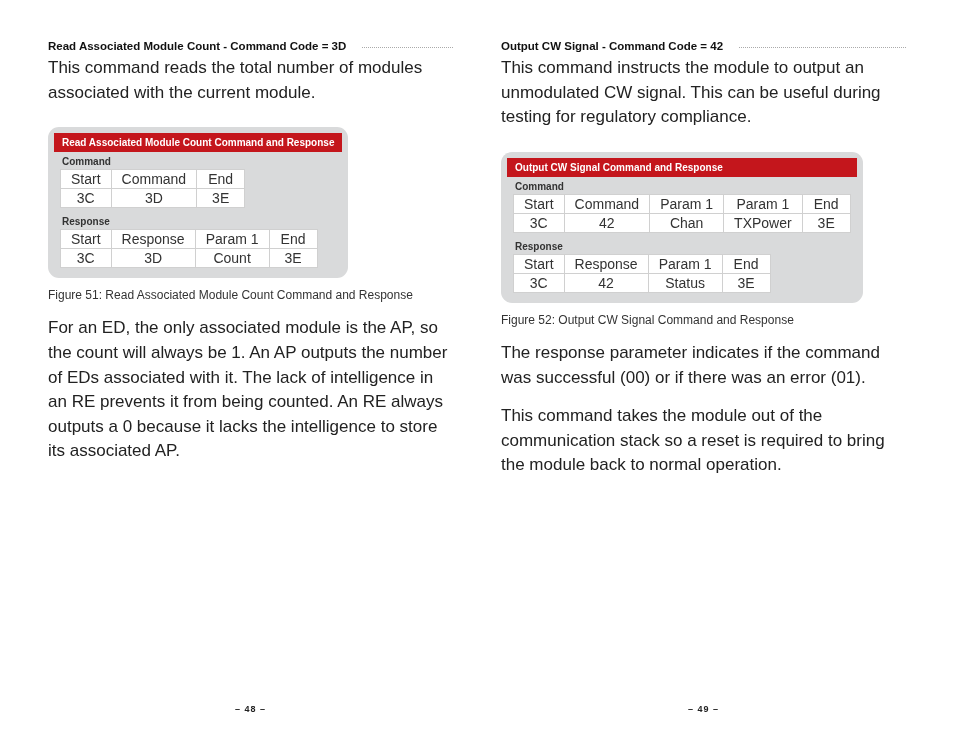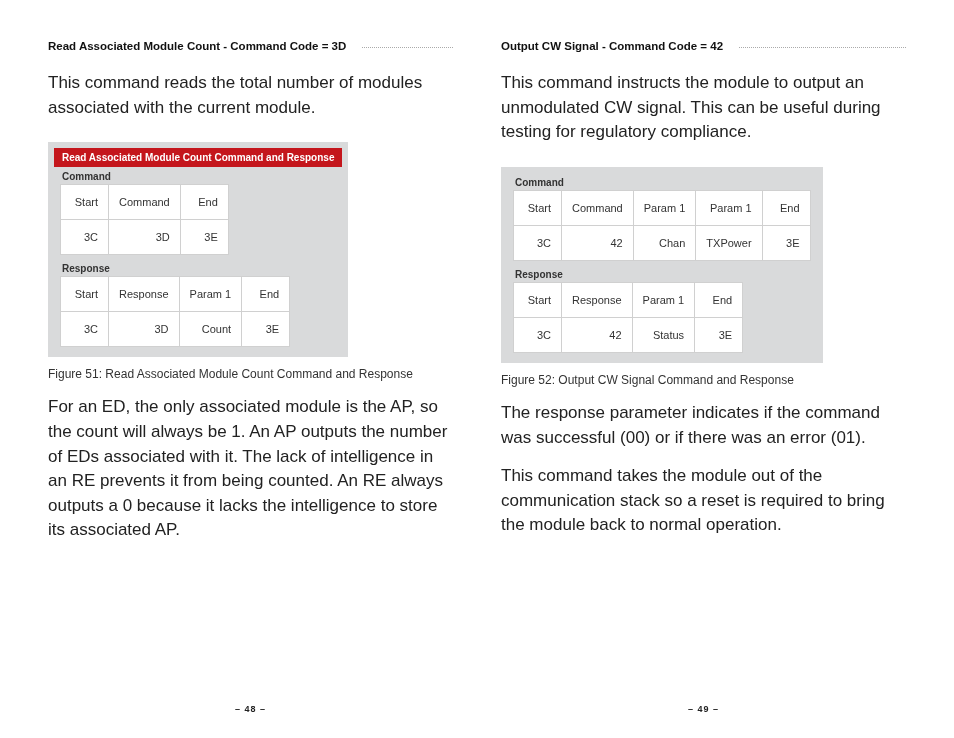--- a/index.html
+++ b/index.html
@@ -24,20 +24,21 @@
     line-height: 1.45;
     color: #222;
     font-weight: 300;
     margin-bottom: 14px;
   }
   .tablebox {
     background: #d9dadb;
     padding: 6px 6px 6px 6px;
     margin: 8px 0 6px 0;
     width: fit-content;
+    border-radius: 11px;
   }
   .tablebox .redbar {
     background: #c4161c;
     color: #fff;
     font-size: 10px;
     font-weight: 700;
     padding: 4px 8px;
   }
   .sectlabel {
     font-size: 10px;
@@ -45,24 +46,24 @@
     color: #333;
     padding: 4px 8px 2px 8px;
   }
   table.inner {
     border-collapse: collapse;
     margin: 0 6px 4px 6px;
     background: #fff;
   }
   table.inner td {
     border: 1px solid #d0d0d0;
-    font-size: 11px;
+    font-size: 14px;
     color: #333;
-    padding: 11px 10px;
-    text-align: right;
+    padding: 1px 10px;
+    text-align: center;
     background: #fff;
     min-width: 48px;
   }
   .caption {
     font-size: 12px;
     color: #333;
     margin: 4px 0 14px 0;
   }
   .pgnum {
     text-align: center;
@@ -71,21 +72,21 @@
     letter-spacing: 1px;
     color: #222;
     margin-top: auto;
     padding-bottom: 4px;
   }
   .heading-row {
     display:flex;
     align-items:center;
     gap:16px;
     overflow:hidden;
-    margin-bottom:19px;
+    margin-bottom:4px;
   }
   .heading-row .h {
     font-size:11.5px;
     font-weight:700;
     color:#111;
     white-space:nowrap;
   }
   .heading-row .d {
     flex:1;
     border-top:1.5px dotted #aaa;
@@ -148,20 +149,21 @@
 
 <div class="col">
 
   <div class="heading-row">
     <span class="h">Output CW Signal - Command Code = 42</span>
     <span class="d"></span>
   </div>
   <div class="para">This command instructs the module to output an unmodulated CW signal. This can be useful during testing for regulatory compliance.</div>
 
   <div class="tablebox">
+    <div class="redbar">Output CW Signal Command and Response</div>
     <div class="sectlabel">Command</div>
     <table class="inner">
       <tbody>
           <tr>
         <td>Start</td>
         <td>Command</td>
         <td>Param 1</td>
         <td>Param 1</td>
         <td>End</td>
       </tr>

